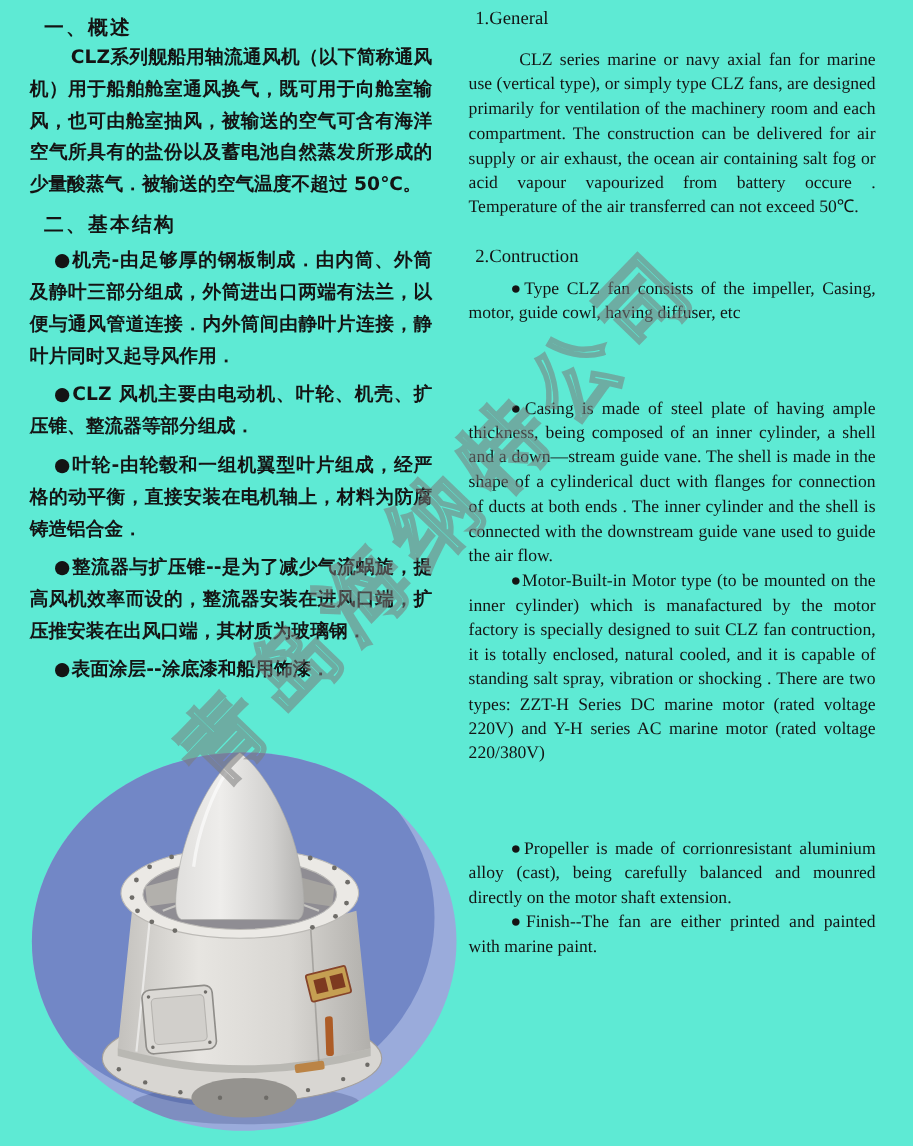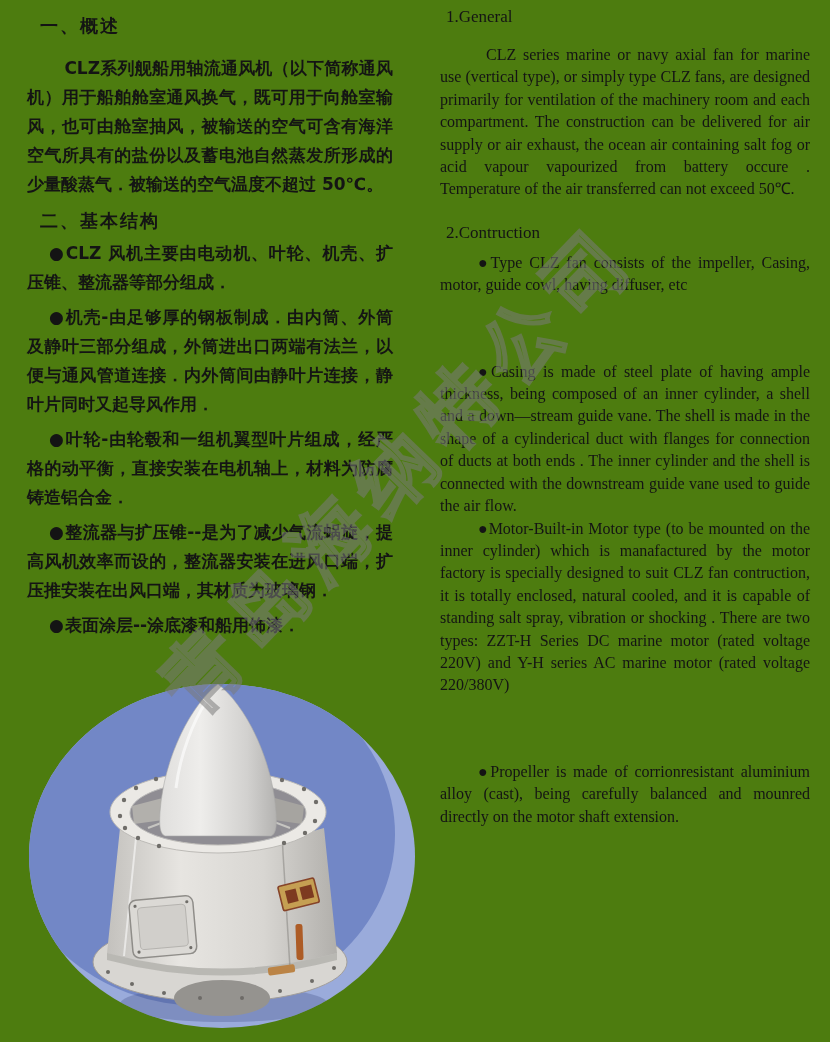--- a/index.html
+++ b/index.html
@@ -1,47 +1,47 @@
 <!DOCTYPE html>
 <html><head>
 <meta charset="utf-8">
 <style>
   html, body { margin: 0; padding: 0; background: #ffffff; }
   .page {
     position: relative;
     width: 830px;
     height: 1042px;
-    background: #4d7c0f;
+    background: #5eead4;
     overflow: hidden;
     font-family: "Liberation Serif", serif;
     color: #141414;
   }
 
   
   .col-left {
     position: absolute;
     left: 27px; top: 8px;
     width: 366px;
   }
   .col-right {
     position: absolute;
-    left: 440px; top: 6px;
+    left: 426px; top: 6px;
     width: 370px;
   }
 
   
   .cn { font-family: "DejaVu Sans", sans-serif; font-weight: 700; }
   .cn-heading {
     margin: 6px 0 0 13px;
     font-size: 18px;
     line-height: 24px;
     letter-spacing: 2px;
   }
   .cn-para {
-    margin: 16px 0 0 0;
+    margin: 0 0 0 0;
     font-size: 17px;
     line-height: 29px;
     text-align: justify;
     text-indent: 2.2em;
   }
   .cn-heading2 { margin-top: 10px; }
   .cn-bullet {
     margin: 6px 0 0 0;
     font-size: 17px;
     line-height: 29px;
@@ -105,23 +105,23 @@
 
 <div class="page">
 
   <div class="col-left">
     <h2 class="cn cn-heading">一、概述</h2>
 
     <p class="cn cn-para">CLZ系列舰船用轴流通风机（以下简称通风机）用于船舶舱室通风换气，既可用于向舱室输风，也可由舱室抽风，被输送的空气可含有海洋空气所具有的盐份以及蓄电池自然蒸发所形成的少量酸蒸气．被输送的空气温度不超过 50℃。</p>
 
     <h2 class="cn cn-heading cn-heading2">二、基本结构</h2>
 
+    <p class="cn cn-bullet"><span class="marker">●</span><span>机壳-由足够厚的钢板制成．由内筒、外筒及静叶三部分组成，外筒进出口两端有法兰，以便与通风管道连接．内外筒间由静叶片连接，静叶片同时又起导风作用．</span></p>
+
     <p class="cn cn-bullet"><span class="marker">●</span><span>CLZ 风机主要由电动机、叶轮、机壳、扩压锥、整流器等部分组成．</span></p>
-
-    <p class="cn cn-bullet"><span class="marker">●</span><span>机壳-由足够厚的钢板制成．由内筒、外筒及静叶三部分组成，外筒进出口两端有法兰，以便与通风管道连接．内外筒间由静叶片连接，静叶片同时又起导风作用．</span></p>
 
 
     <p class="cn cn-bullet"><span class="marker">●</span><span>叶轮-由轮毂和一组机翼型叶片组成，经严格的动平衡，直接安装在电机轴上，材料为防腐铸造铝合金．</span></p>
 
     <p class="cn cn-bullet"><span class="marker">●</span><span>整流器与扩压锥--是为了减少气流蜗旋，提高风机效率而设的，整流器安装在进风口端，扩压推安装在出风口端，其材质为玻璃钢．</span></p>
 
     <p class="cn cn-bullet"><span class="marker">●</span><span>表面涂层--涂底漆和船用饰漆．</span></p>
   </div>
 
   <div class="col-right">
@@ -133,20 +133,21 @@
 
     <p class="en-bullet"><span class="marker">●</span><span>Type CLZ fan consists of the impeller, Casing, motor, guide cowl, having diffuser, etc</span></p>
 
     <p class="en-bullet gap-lg"><span class="marker">●</span><span>Casing is made of steel plate of having ample thickness, being composed of an inner cylinder, a shell and a down—stream guide vane. The shell is made in the shape of a cylinderical duct with flanges for connection of ducts at both ends . The inner cylinder and the shell is connected with the downstream guide vane used to guide the air flow.</span></p>
 
     <p class="en-bullet gap-sm"><span class="marker">●</span><span>Motor-Built-in Motor type (to be mounted on the inner cylinder) which is manafactured by the motor factory is specially designed to suit CLZ fan contruction, it is totally enclosed, natural cooled, and it is capable of standing salt spray, vibration or shocking . There are two types: ZZT-H Series DC marine motor (rated voltage 220V) and Y-H series AC marine motor (rated voltage 220/380V)</span></p>
 
     <p class="en-bullet gap-lg"><span class="marker">●</span><span>Propeller is made of corrionresistant aluminium alloy (cast), being carefully balanced and mounred directly on the motor shaft extension.</span></p>
 
 
+    <p class="en-bullet gap-sm"><span class="marker">●</span><span>Finish--The fan are either printed and painted with marine paint.</span></p>
   </div>
 
   <div class="figure">
     <svg width="388" height="364" viewBox="0 0 388 364" xmlns="http://www.w3.org/2000/svg">
       <defs>
         <clipPath id="ovalClip">
             <ellipse cx="194" cy="180" rx="193" ry="172"></ellipse>
           </clipPath>
         <linearGradient id="bodyGrad" x1="0" y1="0" x2="1" y2="0">
           <stop offset="0" stop-color="#c3c1bd"></stop>

